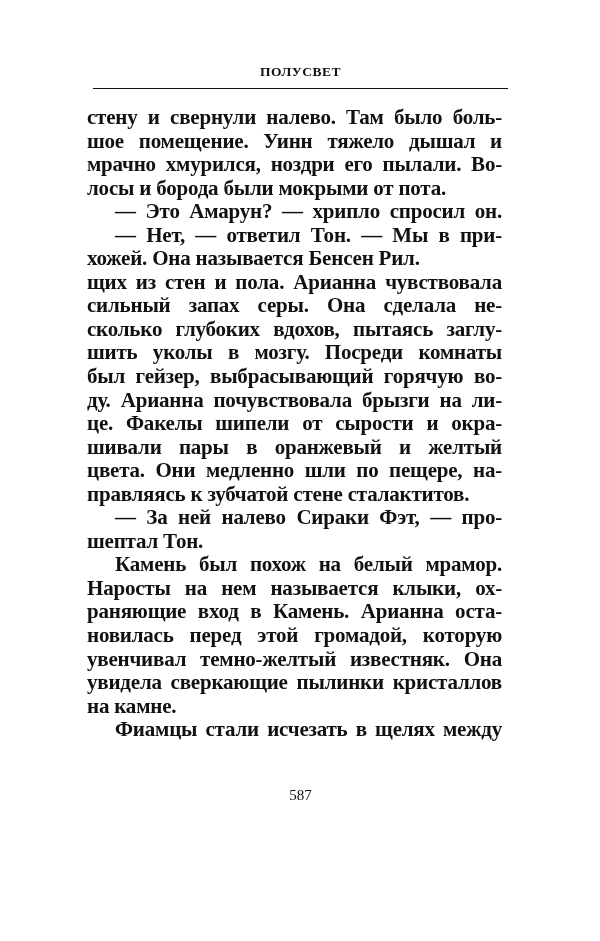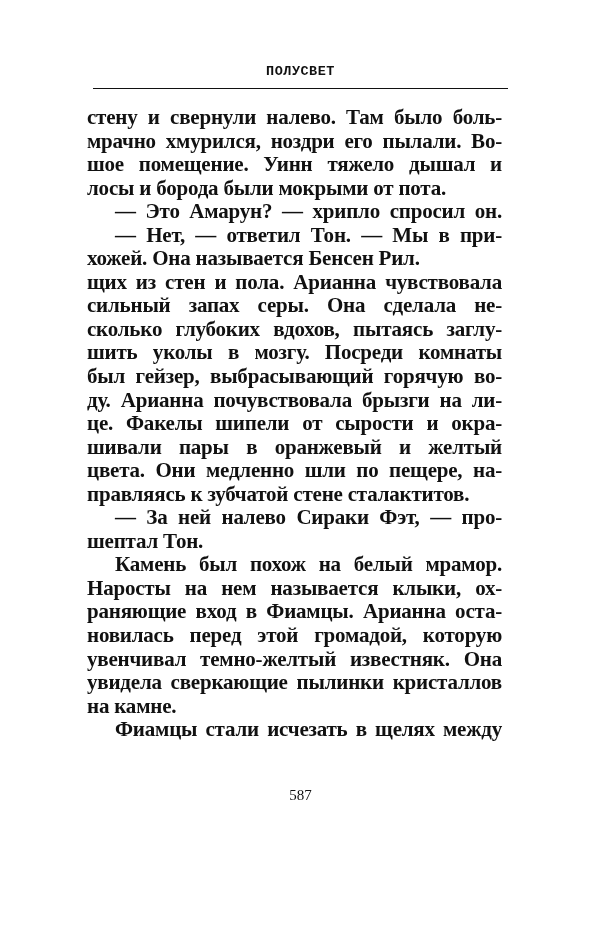--- a/index.html
+++ b/index.html
@@ -4,21 +4,21 @@
 <style>
   html, body { margin: 0; padding: 0; background: #ffffff; }
   body { width: 600px; height: 941px; position: relative; overflow: hidden; }
   .page {
     position: absolute; left: 0; top: 0; width: 600px; height: 941px;
     background: #ffffff; color: #111111;
     font-family: "Liberation Serif", "DejaVu Serif", serif;
   }
   .running-head {
     position: absolute; left: 93px; width: 415px; top: 64px;
-    text-align: center; font-size: 13.5px; font-weight: bold; letter-spacing: 0.5px; font-family: Liberation Mono, monospace;
+    text-align: center; font-size: 13.5px; font-weight: bold; letter-spacing: 0.5px;
   }
   .rule {
     position: absolute; left: 93px; width: 415px; top: 88px; height: 0;
     border-top: 1.6px solid #111;
   }
   .body-text {
     position: absolute; left: 87px; width: 415px; top: 106px;
   }
   .line {
     height: 23.55px; line-height: 23.55px; font-size: 21px; font-weight: bold;
@@ -33,41 +33,41 @@
   }
 </style>
 </head>
 <body>
 
 <div class="page">
   <div class="running-head">ПОЛУСВЕТ</div>
   <div class="rule"></div>
   <div class="body-text" id="body-text">
       <div class="line">стену и свернули налево. Там было боль-</div>
+      <div class="line">шое помещение. Уинн тяжело дышал и</div>
       <div class="line">мрачно хмурился, ноздри его пылали. Во-</div>
-      <div class="line">шое помещение. Уинн тяжело дышал и</div>
       <div class="line last">лосы и борода были мокрыми от пота.</div>
       <div class="line indent">— Это Амарун? — хрипло спросил он.</div>
       <div class="line indent">— Нет, — ответил Тон. — Мы в при-</div>
       <div class="line last">хожей. Она называется Бенсен Рил.</div>
       <div class="line">щих из стен и пола. Арианна чувствовала</div>
       <div class="line">сильный запах серы. Она сделала не-</div>
       <div class="line">сколько глубоких вдохов, пытаясь заглу-</div>
       <div class="line">шить уколы в мозгу. Посреди комнаты</div>
       <div class="line">был гейзер, выбрасывающий горячую во-</div>
       <div class="line">ду. Арианна почувствовала брызги на ли-</div>
       <div class="line">це. Факелы шипели от сырости и окра-</div>
       <div class="line">шивали пары в оранжевый и желтый</div>
       <div class="line">цвета. Они медленно шли по пещере, на-</div>
       <div class="line last">правляясь к зубчатой стене сталактитов.</div>
       <div class="line indent">— За ней налево Сираки Фэт, — про-</div>
       <div class="line last">шептал Тон.</div>
       <div class="line indent">Камень был похож на белый мрамор.</div>
       <div class="line">Наросты на нем называется клыки, ох-</div>
-      <div class="line">раняющие вход в Фиамцы. Арианна оста-</div>
+      <div class="line">раняющие вход в Камень. Арианна оста-</div>
       <div class="line">новилась перед этой громадой, которую</div>
       <div class="line">увенчивал темно-желтый известняк. Она</div>
       <div class="line">увидела сверкающие пылинки кристаллов</div>
       <div class="line last">на камне.</div>
       <div class="line indent">Фиамцы стали исчезать в щелях между</div>
     </div>
   <div class="page-number">587</div>
 </div>
 
 </body></html>

